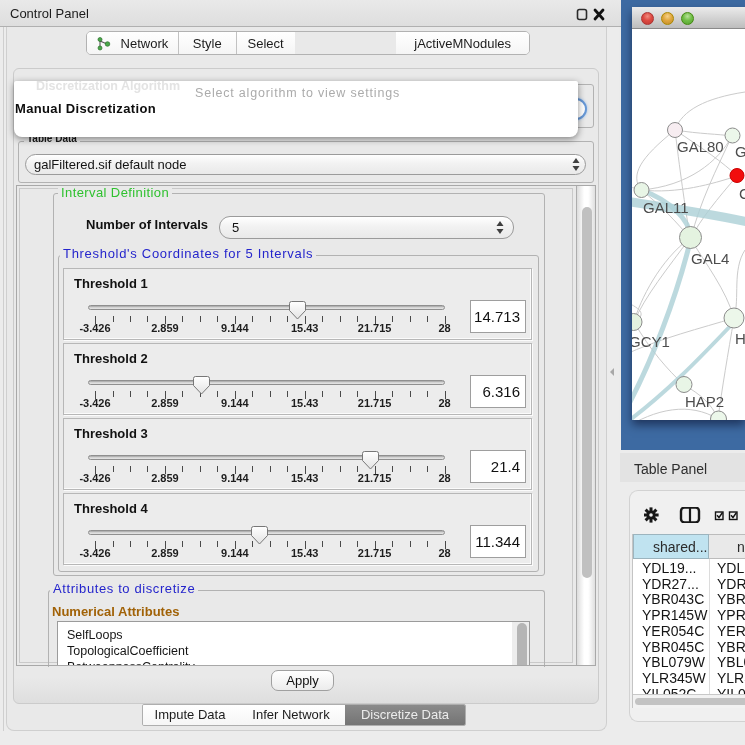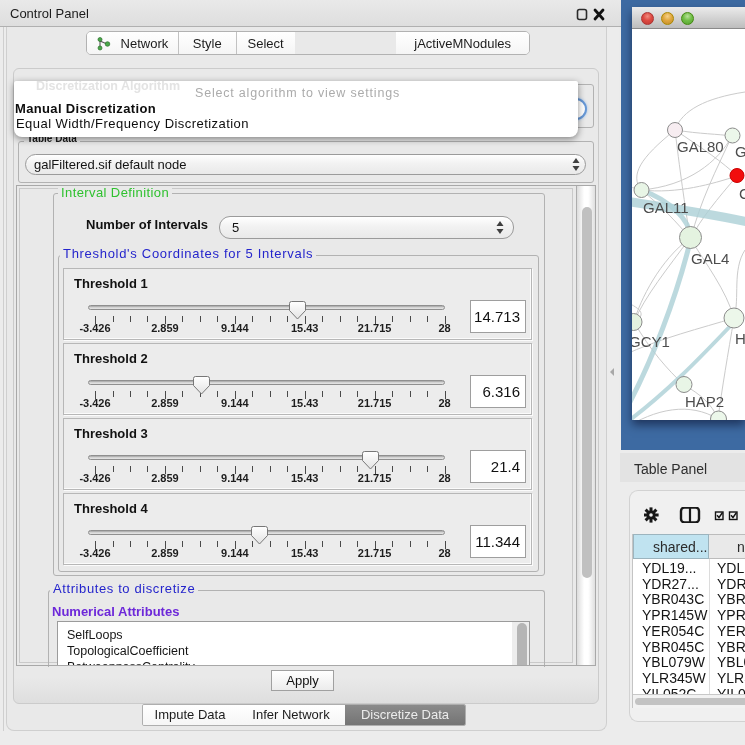--- a/index.html
+++ b/index.html
@@ -249,44 +249,43 @@
             <stop offset="1" stop-color="#e3e3e3"></stop>
           </linearGradient>
         </defs>
       </svg>
       <div class="vbox">11.344</div>
     </div>
   </div>
 
 <div class="fsline" style="left:48px;top:590px;width:495px;height:76px;border-bottom:none;border-radius:3px 3px 0 0;"></div>
 <div class="fslabel" style="left:50px;top:583px;color:#2525cc;font-weight:normal;font-size:13px;letter-spacing:0.6px;">Attributes to discretize</div>
-<div class="abs" style="left:52px;top:604px;font-size:13px;font-weight:bold;color:#6d28d9;">Numerical Attributes</div>
+<div class="abs" style="left:52px;top:604px;font-size:13px;font-weight:bold;color:#a16207;">Numerical Attributes</div>
 
 <div class="abs" style="left:57px;top:621px;width:473px;height:45px;background:#fff;border:1px solid #9b9b9b;border-bottom:none;box-sizing:border-box;overflow:hidden;">
  <div style="position:absolute;left:9px;top:6px;font-size:12.5px;color:#161616;">SelfLoops</div>
  <div style="position:absolute;left:9px;top:22px;font-size:12.5px;color:#161616;">TopologicalCoefficient</div>
  <div style="position:absolute;left:9px;top:38px;font-size:12.5px;color:#161616;">BetweennessCentrality</div>
  <div style="position:absolute;right:0;top:0;width:17px;height:45px;background:#ededed;"></div>
  <div style="position:absolute;right:2px;top:1px;width:10px;height:44px;background:#b5b5b5;border-radius:5px 5px 0 0;"></div>
 </div>
 <div class="abs" style="left:16px;top:665px;width:580px;height:1px;background:#a8a8a8;"></div>
 
-<div class="abs" style="left:271px;top:670px;width:63px;height:21px;border:1px solid #a0a0a0;border-radius:0;background:linear-gradient(#ffffff,#ececec);box-sizing:border-box;text-align:center;font-size:13px;color:#111;line-height:19px;">Apply</div>
+<div class="abs" style="left:271px;top:670px;width:63px;height:21px;border:1px solid #a0a0a0;border-radius:7px;background:linear-gradient(#ffffff,#ececec);box-sizing:border-box;text-align:center;font-size:13px;color:#111;line-height:19px;">Apply</div>
 
 <div class="abs" style="left:142px;top:704px;width:324px;height:22px;border:1px solid #aeaeae;border-radius:2px;overflow:hidden;display:flex;box-sizing:border-box;">
  <div class="tabseg" style="width:94px;line-height:20px;">Impute Data</div>
  <div class="tabseg" style="width:108px;line-height:20px;">Infer Network</div>
  <div class="tabseg tabdark" style="width:120px;line-height:20px;">Discretize Data</div>
 </div>
 
 <div class="abs" style="left:14px;top:81px;width:564px;height:56px;background:#fff;border-radius:2px 2px 8px 8px;box-shadow:0 2px 7px rgba(0,0,0,0.45);">
  <div style="position:absolute;left:22px;top:-2px;font-size:12.5px;font-weight:bold;color:#e3e3e3;">Discretization Algorithm</div>
  <div style="position:absolute;left:181px;top:5px;font-size:12.5px;color:#ababab;letter-spacing:0.8px;">Select algorithm to view settings</div>
  <div style="position:absolute;left:1px;top:20px;font-size:13px;font-weight:bold;color:#0d0d0d;letter-spacing:0.35px;">Manual Discretization</div>
- <div style="position:absolute;left:2px;top:35px;font-size:13px;color:#0d0d0d;letter-spacing:0.45px;">Equal Width/Frequency Discretization</div>
 </div>
 
 <div class="abs" style="left:621px;top:0;width:124px;height:450px;background:#3d6aa2;"></div>
 
 <div class="abs" style="left:632px;top:7px;width:113px;height:413px;box-shadow:0 5px 9px rgba(0,0,25,0.5);"></div>
 <div class="abs" style="left:632px;top:7px;width:113px;height:21px;background:linear-gradient(#ebebeb,#bdbdbd);border-bottom:1px solid #8a8a8a;">
  <div style="position:absolute;left:9px;top:5px;width:11px;height:11px;border-radius:50%;background:radial-gradient(circle at 50% 30%,#f08c80 0%,#dd4a42 45%,#c03830 100%);border:0.5px solid #a33;"></div>
  <div style="position:absolute;left:29px;top:5px;width:11px;height:11px;border-radius:50%;background:radial-gradient(circle at 50% 30%,#f5d189 0%,#e0a73e 45%,#c08a28 100%);border:0.5px solid #a80;"></div>
  <div style="position:absolute;left:49px;top:5px;width:11px;height:11px;border-radius:50%;background:radial-gradient(circle at 50% 30%,#b8e09a 0%,#71bf47 45%,#54a02f 100%);border:0.5px solid #481;"></div>
 </div>

